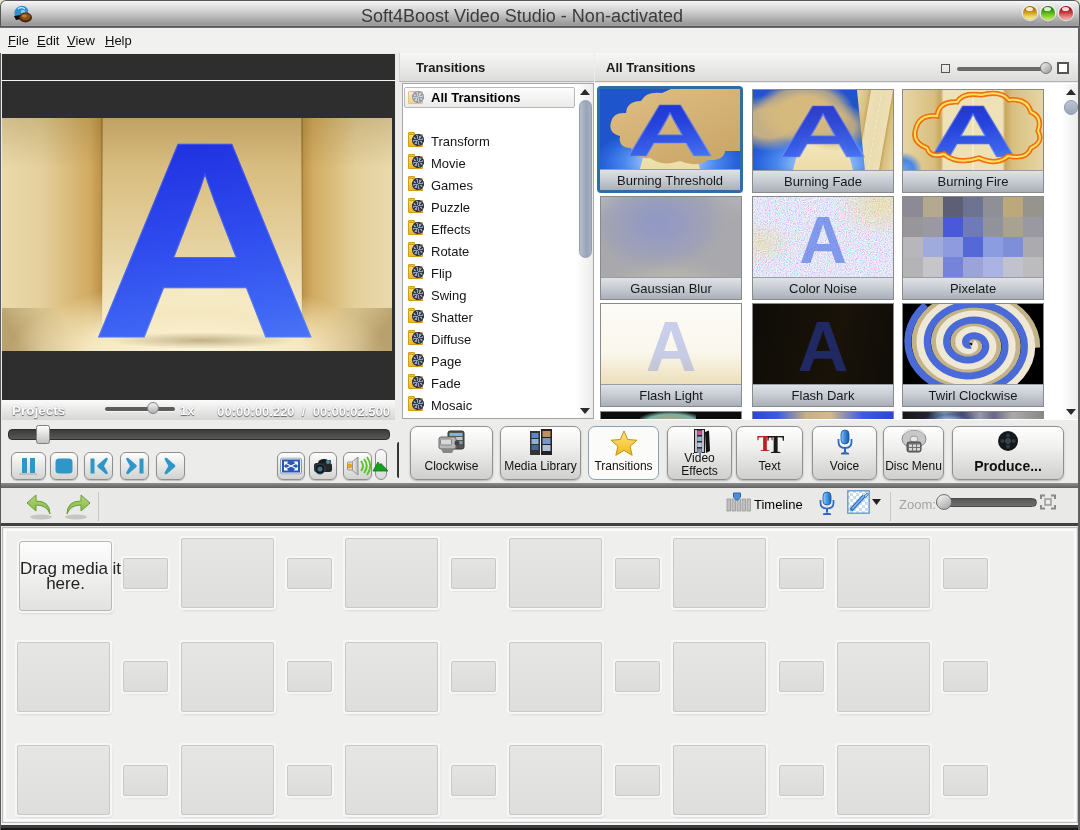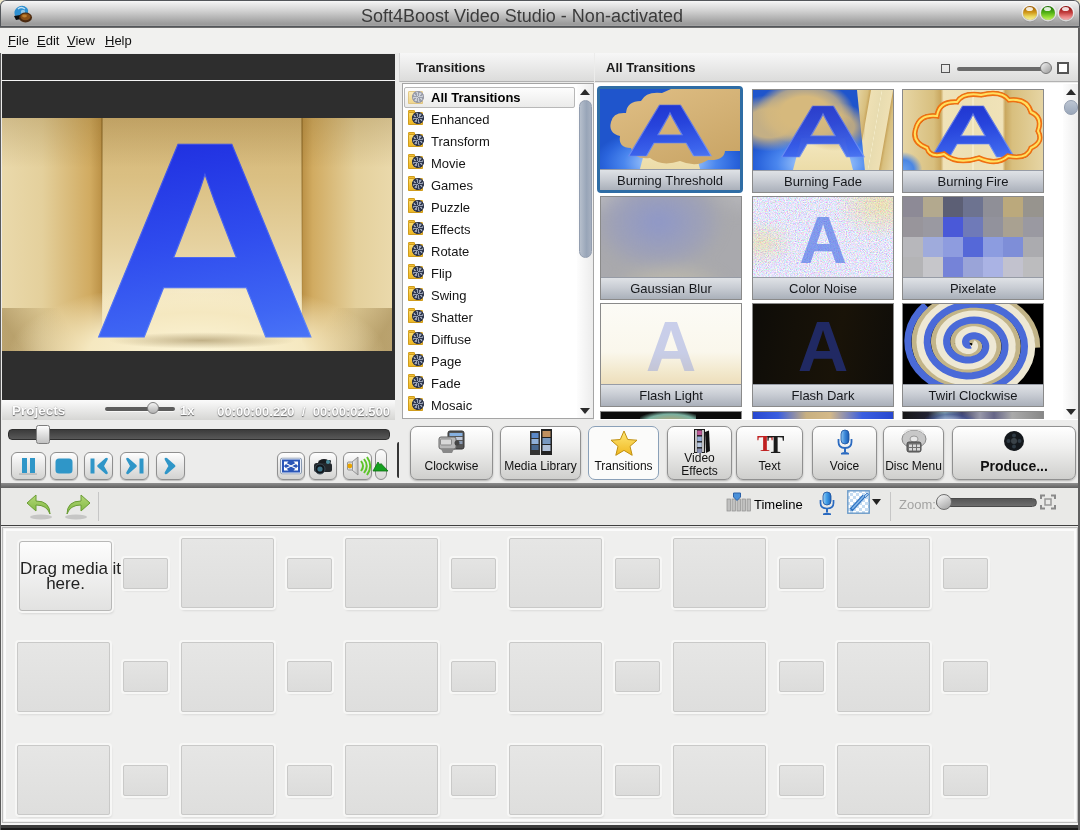--- a/index.html
+++ b/index.html
@@ -102,21 +102,21 @@
 
 #btnrow { position:absolute; left:399px; top:420px; width:681px; height:63px; background:#ececeb; }
 .tbtn { position:absolute; top:6px; height:54px; border-radius:7px; background:linear-gradient(#ffffff, #efefee 40%, #cfcfcd 100%); border:1px solid #909090; box-shadow:0 1px 2px rgba(0,0,0,.25); text-align:center; font-size:12px; color:#111; }
 .tbtn.sel { background:#fbfbfa; border:1px solid #8aa0b8; box-shadow:none; }
 .tbtn .ic { position:absolute; left:0; right:0; top:2px; height:28px; }
 .tbtn .tl { position:absolute; left:0; right:0; bottom:6px; line-height:14px; white-space:nowrap; }
 .tbtn .tl2 { position:absolute; left:0; right:0; bottom:2px; line-height:12.5px; }
 #dark-band { position:absolute; left:0px; top:483px; width:1080px; height:5px; background:linear-gradient(#8e8e8e,#5f5f5f); }
 
 
-#tlbar { position:absolute; left:0; top:488px; width:1080px; height:38px; background:#e9e9e7; border-bottom:1px solid #404040; }
+#tlbar { position:absolute; left:0; top:488px; width:1080px; height:38px; background:#e9e9e7; border-bottom:3px solid #404040; }
 .vsep { position:absolute; top:4px; width:1px; height:29px; background:#c6c6c6; }
 #lbl-tl { position:absolute; left:754px; top:9px; font-size:13px; color:#000; }
 #lbl-zoom { position:absolute; left:899px; top:9px; font-size:13px; color:#a3a3a2; }
 #ztrack2 { position:absolute; left:936px; top:10px; width:101px; height:9px; border-radius:5px; background:linear-gradient(#565656,#6e6e6e); border:1px solid #4a4a4a; }
 #zball2 { position:absolute; left:936px; top:6px; width:16px; height:16px; border-radius:50%; background:linear-gradient(150deg,#fafafa,#9f9f9f); border:1px solid #6f6f6f; }
 
 
 #story { position:absolute; left:2px; top:527px; width:1076px; height:296px; background:#efefee; border:1px solid #bcbcbc; }
 #story-inner { position:absolute; left:1px; top:1px; right:1px; bottom:1px; border:2px solid #fbfbfb; }
 .bigbox { position:absolute; width:93px; height:70px; background:linear-gradient(#e6e6e5,#dededd); border:1px solid #c9c9c8; border-radius:2px; box-shadow:0 0 0 2px #f7f7f6, 1px 2px 3px rgba(0,0,0,.18); }
@@ -253,28 +253,20 @@
   <div id="mid-hdr">
       <span>Transitions</span>
     </div>
   <div id="midlist"></div>
 <div id="lsel"></div>
 <span class="fold" id="lsel-fold" style="left:408px;top:91px;position:absolute">
       <span class="fback" style="position:absolute;left:0;top:0;width:15px;height:13px;border-radius:1.5px;background:linear-gradient(#fce9a5,#f6d269 60%,#f0c75a);box-shadow:0 0 0 1px #d8b04a inset"></span>
       <span class="pin" style="position:absolute;left:4px;top:0;width:12px;height:12px;border-radius:50%;background:repeating-conic-gradient(#6a7286 0deg 22deg,#b8bfcc 22deg 45deg);box-shadow:0 0 0 1px #667 inset"></span>
     </span>
 <span id="lsel-lbl">All Transitions</span>
-<div class="lrow" style="left:404px;top:109px;position:absolute">
-      <span class="fold">
-        <span class="ftab"></span>
-        <span class="fback"></span>
-        <span class="pin"></span>
-      </span>
-      <span class="lbl">Enhanced</span>
-    </div>
 <div class="lrow" style="left:404px;top:131px;position:absolute">
       <span class="fold">
         <span class="ftab"></span>
         <span class="fback"></span>
         <span class="pin"></span>
       </span>
       <span class="lbl">Transform</span>
     </div>
 <div class="lrow" style="left:404px;top:153px;position:absolute">
       <span class="fold">
@@ -627,21 +619,21 @@
             <rect x="8" y="13" width="14" height="10" rx="2" fill="#707070" stroke="#4a4a4a"></rect>
             <rect x="10" y="15.5" width="3" height="2.5" fill="#d8d8d8"></rect>
             <rect x="14" y="15.5" width="3" height="2.5" fill="#d8d8d8"></rect>
             <rect x="18" y="15.5" width="3" height="2.5" fill="#d8d8d8"></rect>
             <rect x="10" y="19" width="3" height="2.5" fill="#d8d8d8"></rect>
             <rect x="14" y="19" width="3" height="2.5" fill="#d8d8d8"></rect>
             <rect x="18" y="19" width="3" height="2.5" fill="#d8d8d8"></rect>
           </svg></div>
         <div class="tl" style="">Disc Menu</div>
       </div>
-<div class="tbtn" style="left:553px;width:124px">
+<div class="tbtn" style="left:553px;width:112px">
         <div class="ic"><svg width="26" height="26" viewBox="0 0 26 26">
             <circle cx="13" cy="12" r="10" fill="#14181c"></circle>
             <circle cx="13" cy="12" r="3" fill="#3a4248"></circle>
             <circle cx="13" cy="6.5" r="2" fill="#2e3a44"></circle>
             <circle cx="18.5" cy="12" r="2" fill="#2e3a44"></circle>
             <circle cx="13" cy="17.5" r="2" fill="#2e3a44"></circle>
             <circle cx="7.5" cy="12" r="2" fill="#2e3a44"></circle>
           </svg></div>
         <div class="tl" style="font-weight:bold;font-size:14px;">Produce...</div>
       </div>

